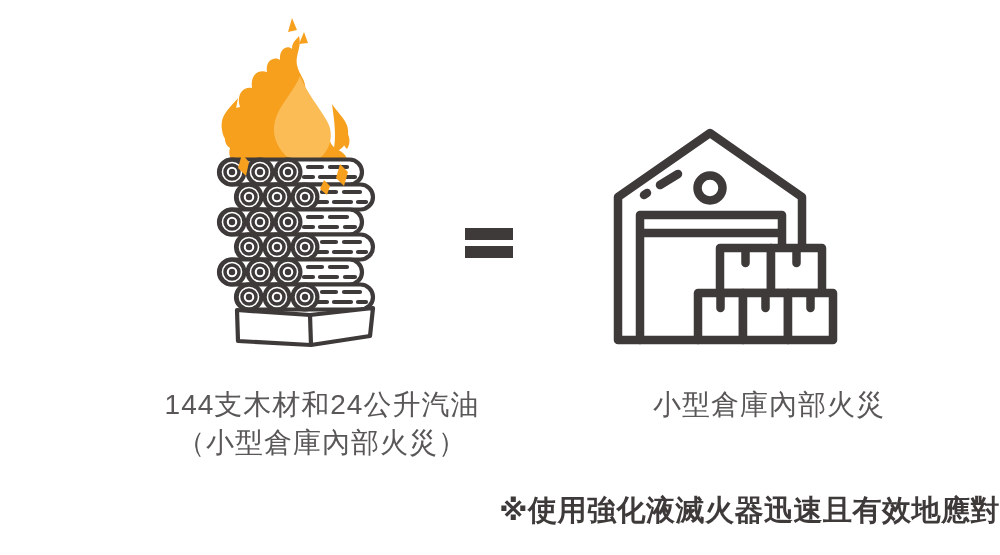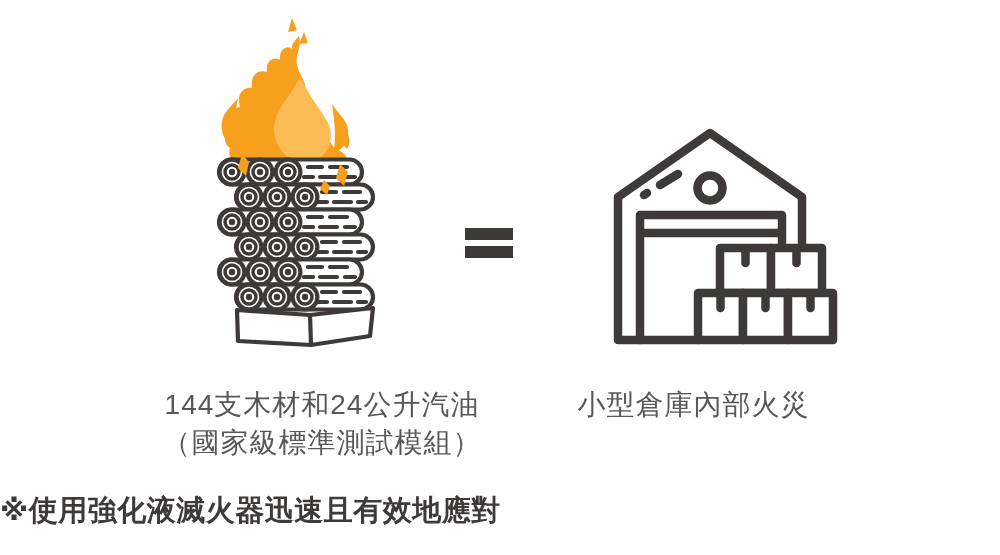--- a/index.html
+++ b/index.html
@@ -36,28 +36,28 @@
   .caption {
     position: absolute;
     text-align: center;
     color: #595757;
     font-size: 28px;
     line-height: 38px;
     letter-spacing: 1px;
     white-space: nowrap;
   }
   .caption-left  { left: 157px; top: 386px; width: 330px; }
-  .caption-right { left: 536px; top: 386px; width: 315px; }
+  .caption-right { left: 570px; top: 386px; width: 315px; text-align: right; }
 
   .footnote {
     position: absolute;
     left: 0;
     top: 491px;
     width: 1000px;
-    text-align: left;
+    text-align: right;
     color: #3E3A39;
     font-size: 29px;
     font-weight: bold;
     letter-spacing: 0.5px;
     white-space: nowrap;
   }
 </style>
 </head>
 <body>
 
@@ -216,21 +216,21 @@
       <rect x="171" y="133" width="51" height="45"></rect>
       <rect x="98" y="178" width="45" height="47"></rect>
       <rect x="143" y="178" width="45" height="47"></rect>
       <rect x="188" y="178" width="45" height="47"></rect>
       <path fill="none" stroke-linecap="round" d="M145.5,137v11 M196.5,137v11 M120.5,182v11 M165.5,182v11 M210.5,182v11"></path>
     </g>
   </svg>
 
   <div class="caption caption-left">
     <div>144支木材和24公升汽油</div>
-    <div>（國家級標準測試模組）</div>
+    <div>（小型倉庫內部火災）</div>
   </div>
 
   <div class="caption caption-right">
     <div>小型倉庫內部火災</div>
   </div>
 
   <div class="footnote">※使用強化液滅火器迅速且有效地應對</div>
 
 </div>
 

